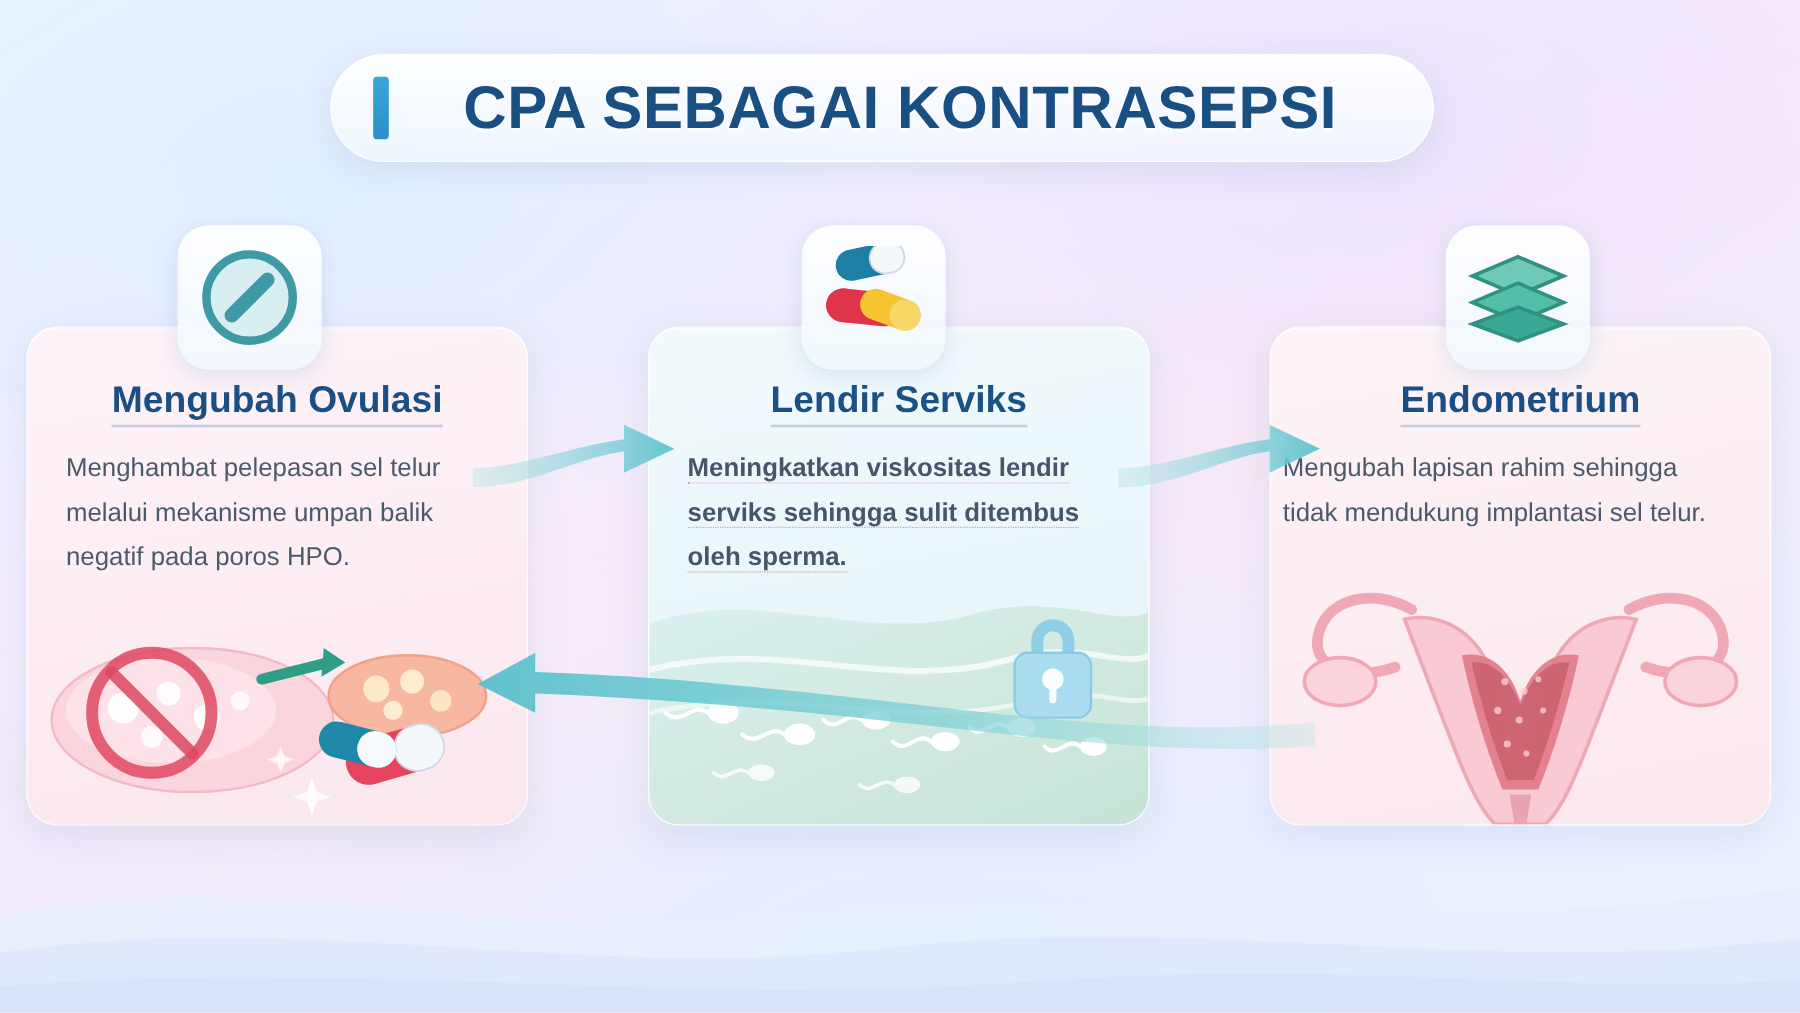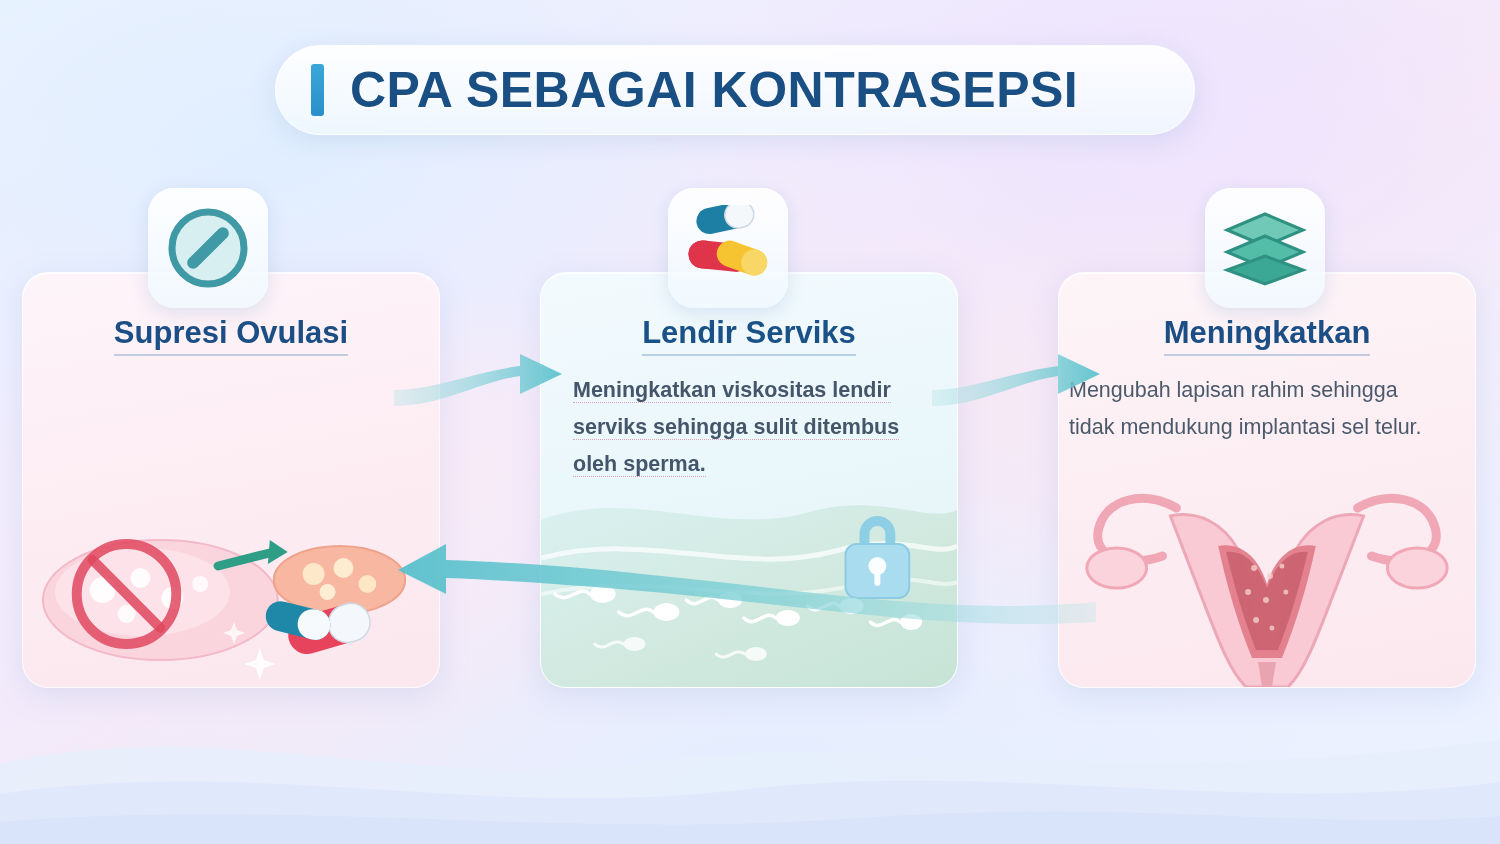--- a/index.html
+++ b/index.html
@@ -43,20 +43,21 @@
     position: absolute;
     left: 275px; top: 45px;
     width: 920px; height: 90px;
     border-radius: 46px;
     background: linear-gradient(180deg, rgba(255,255,255,0.92) 0%, rgba(240,248,255,0.82) 100%);
     box-shadow: 0 6px 26px rgba(110,150,200,0.18), inset 0 1px 0 rgba(255,255,255,0.9);
     border: 1px solid rgba(255,255,255,0.75);
     display: flex;
     align-items: center;
     padding-left: 35px;
+    gap: 36px;
   }
   .title-bar {
     width: 13px; height: 52px; border-radius: 3px;
     background: linear-gradient(180deg, #3aa7d8 0%, #2b8fc9 100%);
     flex: 0 0 auto;
     margin-right: 26px;
   }
   .title-text {
     font-size: 50px;
     font-weight: bold;
@@ -161,22 +162,23 @@
     <path d="M0,178 C300,154 560,196 860,174 C1140,154 1320,188 1500,172 L1500,200 L0,200 Z" fill="#d8e3f9" opacity="0.95"></path>
   </svg>
 
   <div class="title-pill">
     <div class="title-bar"></div>
     <div class="title-text">CPA SEBAGAI KONTRASEPSI</div>
   </div>
 
   <div class="card" id="card-1">
     <div class="card-head">
-      <div class="card-title">Supresi Ovulasi</div>
-    </div>
+      <div class="card-title">Mengubah Ovulasi</div>
+    </div>
+    <div class="card-body">Menghambat pelepasan sel telur melalui mekanisme umpan balik negatif pada poros HPO.</div>
     <div class="art">
       <svg viewBox="0 0 418 215" preserveAspectRatio="none">
 
         <ellipse cx="138" cy="128" rx="118" ry="60" fill="#fbd5de" stroke="#f3b9c8" stroke-width="2"></ellipse>
         <ellipse cx="120" cy="120" rx="88" ry="44" fill="#fde3ea" opacity="0.9"></ellipse>
         <circle cx="80" cy="118" r="13" fill="#fff" opacity="0.92"></circle>
         <circle cx="118" cy="106" r="10" fill="#fff" opacity="0.9"></circle>
         <circle cx="150" cy="126" r="11" fill="#fff" opacity="0.88"></circle>
         <circle cx="104" cy="142" r="9" fill="#fff" opacity="0.85"></circle>
         <circle cx="178" cy="112" r="8" fill="#fff" opacity="0.8"></circle>
@@ -268,21 +270,21 @@
             <ellipse cx="216" cy="182" rx="11" ry="7" stroke="none"></ellipse>
             <path d="M205,182 C194,174 186,192 176,182" fill="none" stroke-width="3" stroke-linecap="round"></path>
           </g>
         </g>
       </svg>
     </div>
   </div>
 
   <div class="card" id="card-3">
     <div class="card-head">
-      <div class="card-title">Meningkatkan</div>
+      <div class="card-title">Endometrium</div>
     </div>
     <div class="card-body"><span class="ln">Mengubah lapisan rahim sehingga tidak mendukung implantasi sel telur.</span></div>
     <div class="art">
       <svg viewBox="0 0 418 215" preserveAspectRatio="none">
 
         <path d="M118,36 C86,18 48,26 40,56 C32,86 70,96 104,84" fill="none" stroke="#f0a7b6" stroke-width="9" stroke-linecap="round"></path>
         <path d="M300,36 C332,18 370,26 378,56 C386,86 348,96 314,84" fill="none" stroke="#f0a7b6" stroke-width="9" stroke-linecap="round"></path>
         <ellipse cx="58" cy="96" rx="30" ry="20" fill="#fbd3dd" stroke="#f0a7b6" stroke-width="3"></ellipse>
         <ellipse cx="360" cy="96" rx="30" ry="20" fill="#fbd3dd" stroke="#f0a7b6" stroke-width="3"></ellipse>
         <path d="M112,44 C140,38 166,52 180,78 C192,100 196,140 196,178 L222,178 C222,140 226,100 238,78 C252,52 278,38 306,44

